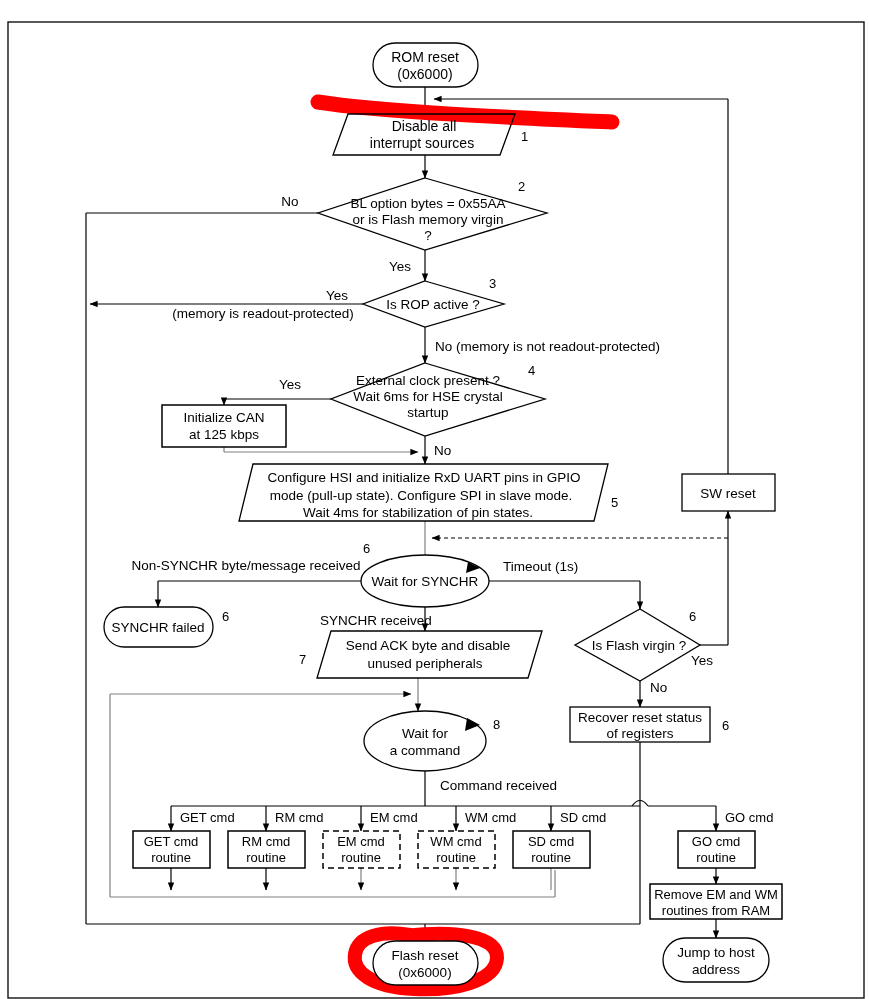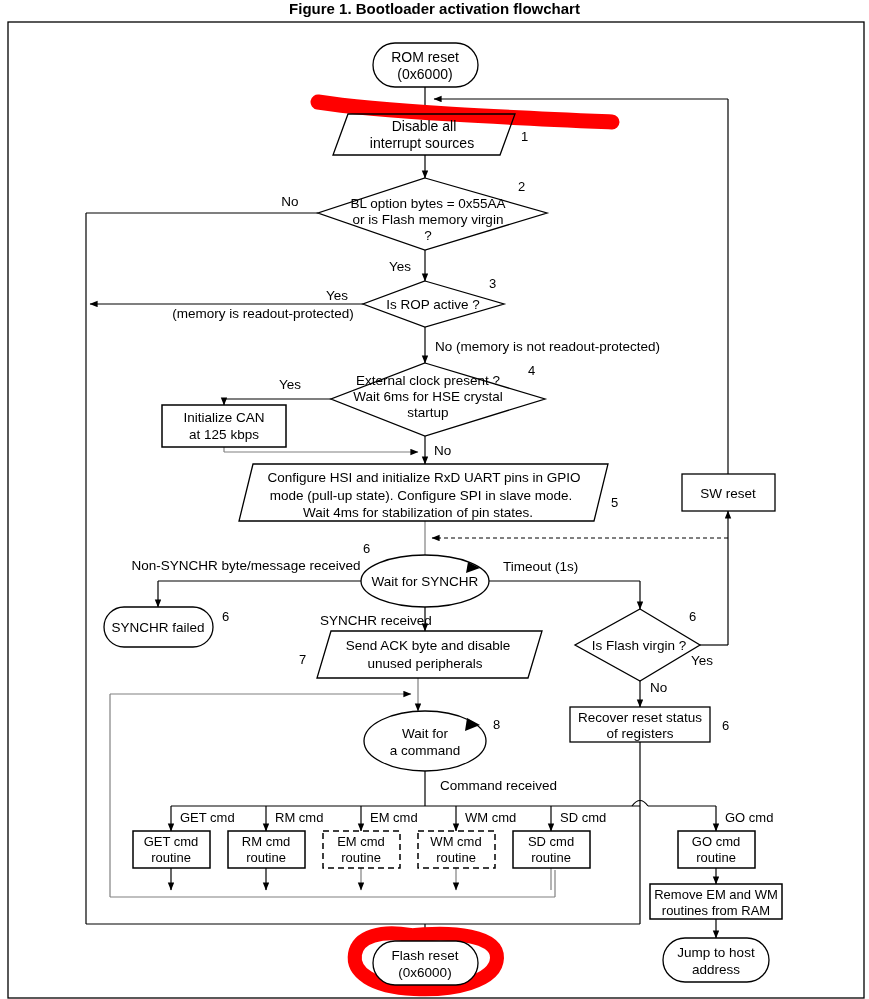--- a/index.html
+++ b/index.html
@@ -9,21 +9,20 @@
   svg{display:block;}
   .fig-title{position:absolute;left:0;top:0;width:869px;text-align:center;
              font-size:15px;font-weight:bold;color:#000;letter-spacing:0px;}
   text{font-family:"Liberation Sans", sans-serif;fill:#000;}
 </style>
 </head>
 <body>
 
 <div id="root">
 
-  <div class="fig-title">Figure 1. Bootloader activation flowchart</div>
 
   <svg width="869" height="999" viewBox="0 0 869 999">
     <defs>
       <marker id="ah" markerWidth="9" markerHeight="9" refX="7.6" refY="3.2" orient="auto" markerUnits="userSpaceOnUse">
         <path d="M0,0 L8,3.2 L0,6.4 z" fill="#000"></path>
       </marker>
       <marker id="ahg" markerWidth="9" markerHeight="9" refX="7.6" refY="3.2" orient="auto" markerUnits="userSpaceOnUse">
         <path d="M0,0 L8,3.2 L0,6.4 z" fill="#000"></path>
       </marker>
     </defs>

